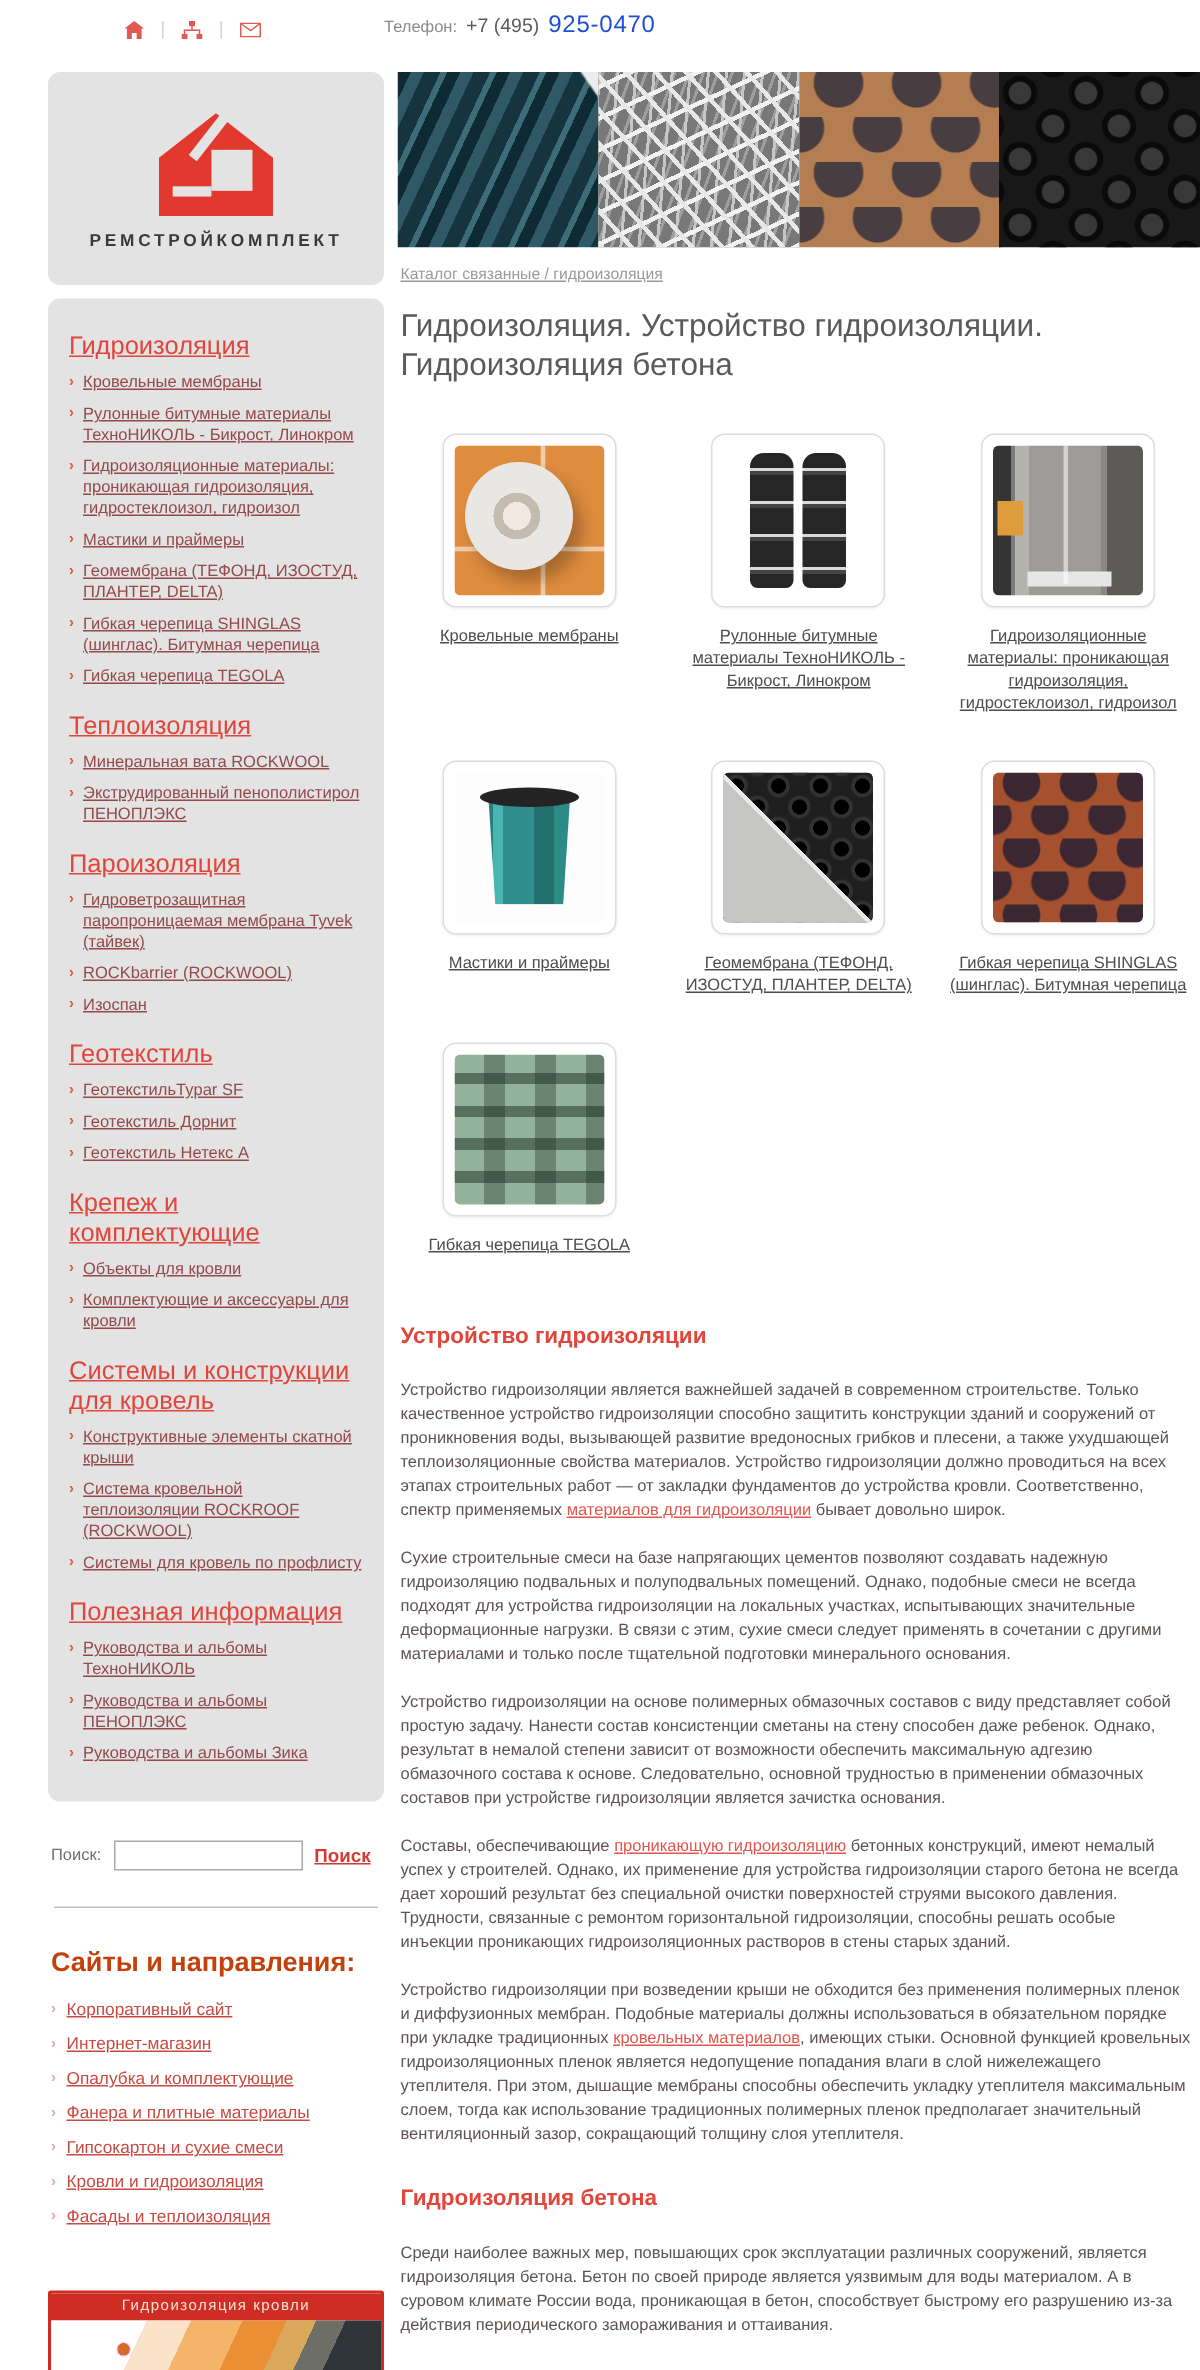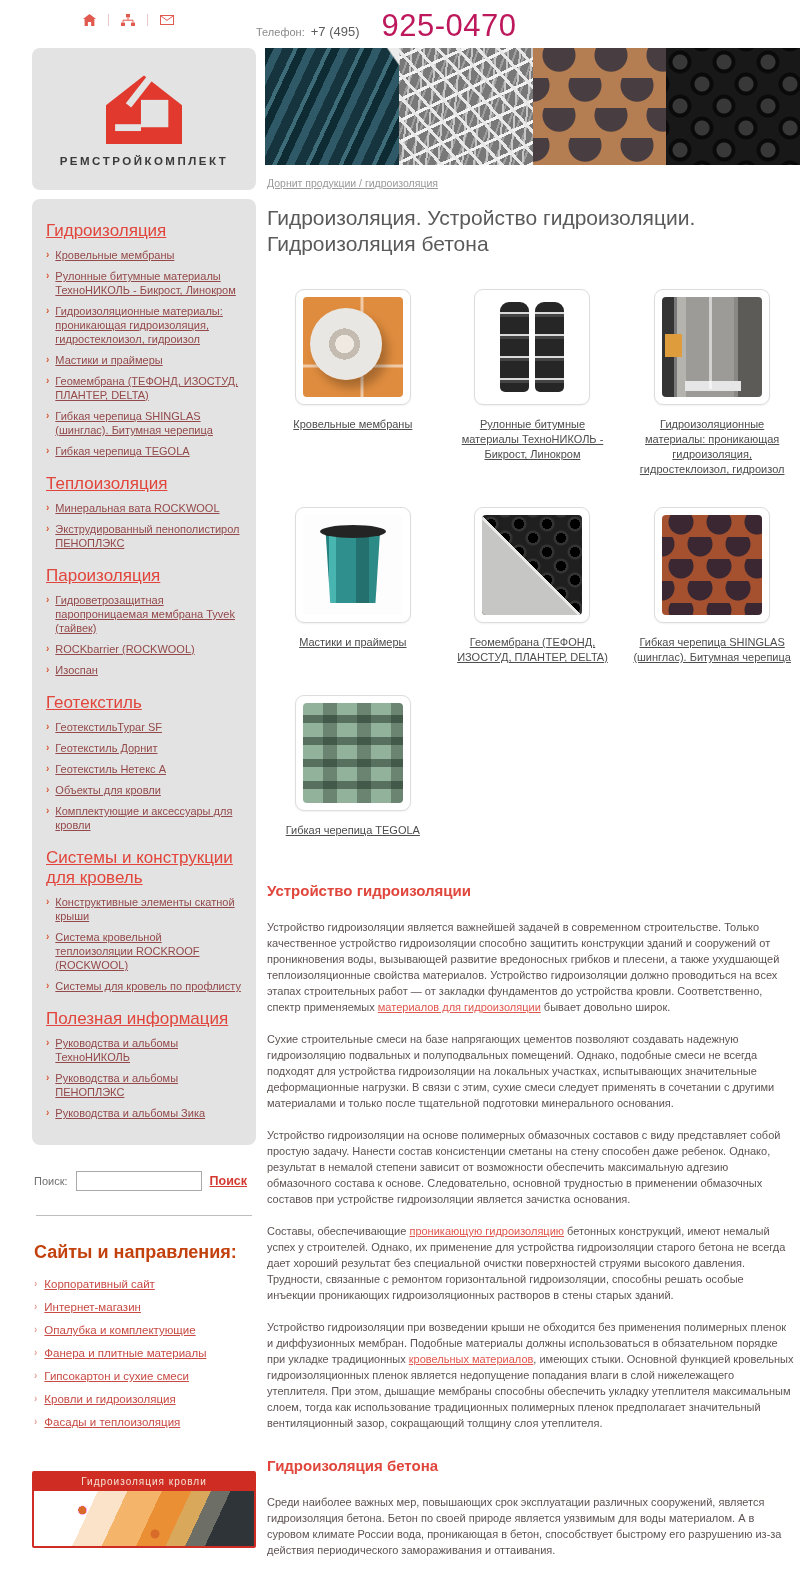--- a/index.html
+++ b/index.html
@@ -12,21 +12,21 @@
 
   
   .top{display:flex;align-items:flex-start;height:48px;}
   .top-left{width:256px;display:flex;justify-content:center;align-items:center;gap:0;padding-top:12px;}
   .top-ic{display:inline-flex;align-items:center;justify-content:center;width:22px;height:16px;color:#e05a50;}
   .top-ic svg{display:block;}
   .top-sep{width:1px;height:12px;background:#e7c9c6;margin:0 8px;}
   .phone{padding-top:8px;display:flex;align-items:baseline;gap:6px;}
   .phone-label{font-size:11px;color:#8a8a8a;}
   .phone-prefix{font-size:13px;color:#5c5c5c;}
-  .phone-number{font-size:31px;color:#be185d;letter-spacing:.5px;margin-left:16px;}
+  .phone-number{font-size:16px;color:#1d4ed8;letter-spacing:.5px;}
 
   
   .cols{display:flex;align-items:flex-start;}
   .sidebar{width:224px;margin-left:32px;flex:none;}
   .maincol{width:535px;margin-left:9px;flex:none;}
 
   
   .graybox{background:#e3e3e3;border-radius:8px;}
   .logo-box{height:142px;display:flex;flex-direction:column;align-items:center;justify-content:center;gap:8px;}
   .logo-name{font-size:11.5px;font-weight:bold;color:#3a3a3a;letter-spacing:2.5px;}
@@ -245,20 +245,21 @@
             </li>
             <li>
               <span class="arr">›</span>
               <a>Геотекстиль Дорнит</a>
             </li>
             <li>
               <span class="arr">›</span>
               <a>Геотекстиль Нетекс А</a>
             </li>
           </ul>
+          <div class="side-h"><a>Крепеж и комплектующие</a></div>
           <ul class="side-list">
             <li>
               <span class="arr">›</span>
               <a>Объекты для кровли</a>
             </li>
             <li>
               <span class="arr">›</span>
               <a>Комплектующие и аксессуары для кровли</a>
             </li>
           </ul>
@@ -344,21 +345,21 @@
 
     <main class="maincol">
       <div class="hero" id="heroStrip">
           <div class="t1"></div>
           <div class="t2"></div>
           <div class="t3"></div>
           <div class="t4"></div>
         </div>
 
       <div class="breadcrumb">
-        <a>Дорнит продукции / гидроизоляция</a>
+        <a>Каталог связанные / гидроизоляция</a>
       </div>
 
       <h1 class="pagetitle">Гидроизоляция. Устройство гидроизоляции. Гидроизоляция бетона</h1>
 
       <div class="products" id="products">
           <div class="card">
             <div class="pframe">
               <div class="pimg i1"></div>
             </div>
             <a class="plabel">Кровельные мембраны</a>

